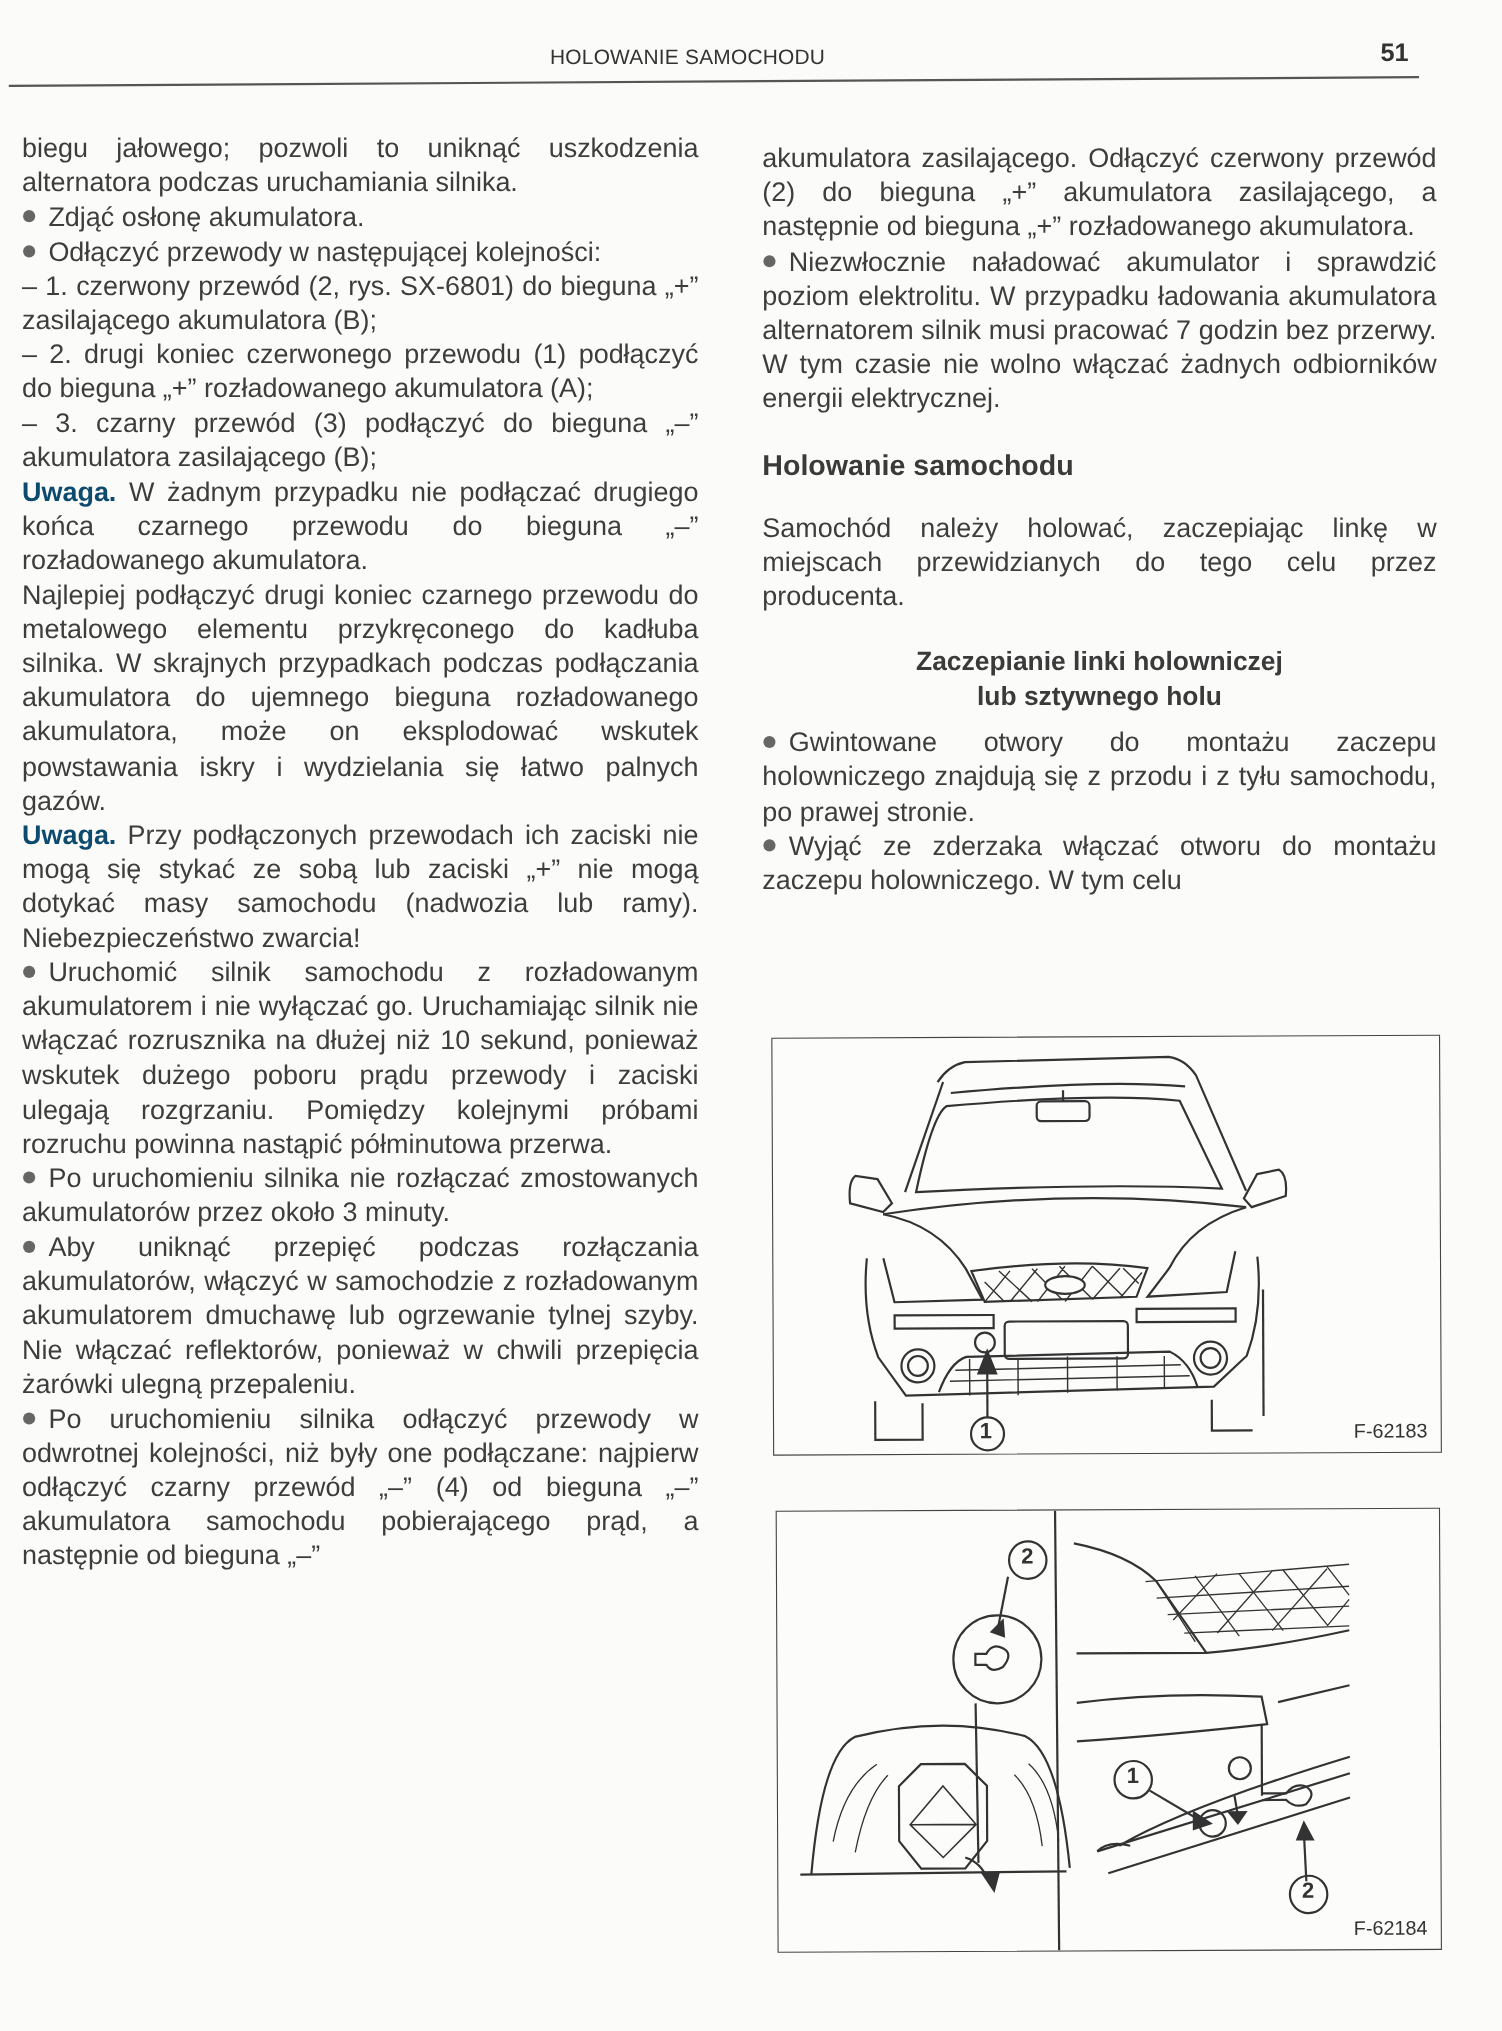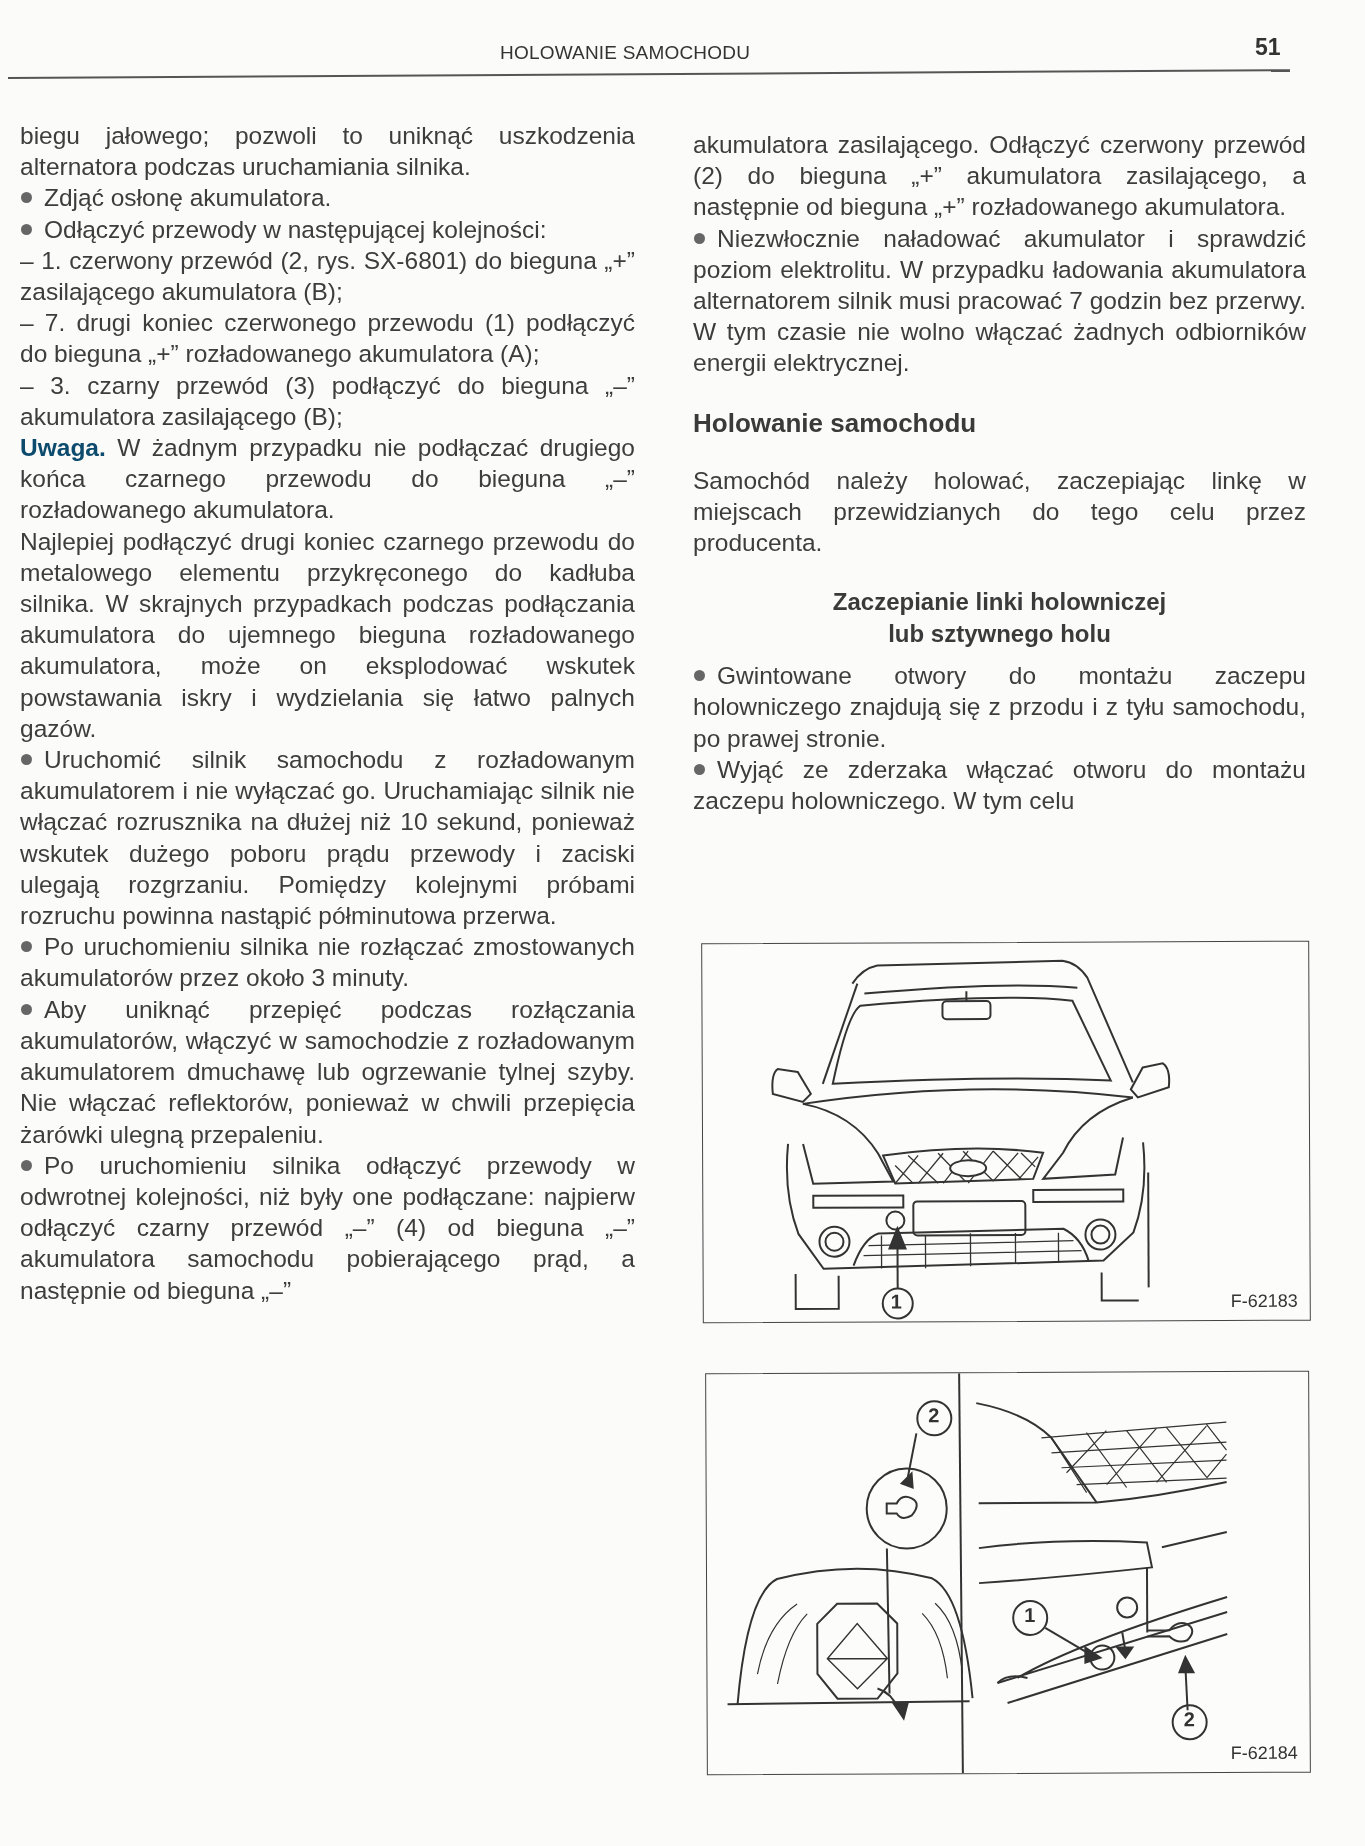--- a/index.html
+++ b/index.html
@@ -61,24 +61,25 @@
   <div class="running-title">HOLOWANIE SAMOCHODU</div>
   <div class="page-number">51</div>
   <div class="header-rule"></div>
 </div>
 
 <div class="col col-left">
   <p>biegu jałowego; pozwoli to uniknąć uszkodzenia alternatora podczas uruchamiania silnika.</p>
   <p class="bullet">Zdjąć osłonę akumulatora.</p>
   <p class="bullet">Odłączyć przewody w następującej kolejności:</p>
   <p>– 1. czerwony przewód (2, rys. SX-6801) do bieguna „+” zasilającego akumulatora (B);</p>
-  <p>– 7. drugi koniec czerwonego przewodu (1) podłączyć do bieguna „+” rozładowanego akumulatora (A);</p>
+  <p>– 2. drugi koniec czerwonego przewodu (1) podłączyć do bieguna „+” rozładowanego akumulatora (A);</p>
   <p>– 3. czarny przewód (3) podłączyć do bieguna „–” akumulatora zasilającego (B);</p>
   <p><span class="bold">Uwaga.</span><span> W żadnym przypadku nie podłączać drugiego końca czarnego przewodu do bieguna „–” rozładowanego akumulatora.</span></p>
   <p>Najlepiej podłączyć drugi koniec czarnego przewodu do metalowego elementu przykręconego do kadłuba silnika. W skrajnych przypadkach podczas podłączania akumulatora do ujemnego bieguna rozładowanego akumulatora, może on eksplodować wskutek powstawania iskry i wydzielania się łatwo palnych gazów.</p>
+  <p><span class="bold">Uwaga.</span><span> Przy podłączonych przewodach ich zaciski nie mogą się stykać ze sobą lub zaciski „+” nie mogą dotykać masy samochodu (nadwozia lub ramy). Niebezpieczeństwo zwarcia!</span></p>
   <p class="bullet">Uruchomić silnik samochodu z rozładowanym akumulatorem i nie wyłączać go. Uruchamiając silnik nie włączać rozrusznika na dłużej niż 10 sekund, ponieważ wskutek dużego poboru prądu przewody i zaciski ulegają rozgrzaniu. Pomiędzy kolejnymi próbami rozruchu powinna nastąpić półminutowa przerwa.</p>
   <p class="bullet">Po uruchomieniu silnika nie rozłączać zmostowanych akumulatorów przez około 3 minuty.</p>
   <p class="bullet">Aby uniknąć przepięć podczas rozłączania akumulatorów, włączyć w samochodzie z rozładowanym akumulatorem dmuchawę lub ogrzewanie tylnej szyby. Nie włączać reflektorów, ponieważ w chwili przepięcia żarówki ulegną przepaleniu.</p>
   <p class="bullet">Po uruchomieniu silnika odłączyć przewody w odwrotnej kolejności, niż były one podłączane: najpierw odłączyć czarny przewód „–” (4) od bieguna „–” akumulatora samochodu pobierającego prąd, a następnie od bieguna „–”</p>
 </div>
 
 <div class="col col-right">
   <p>akumulatora zasilającego. Odłączyć czerwony przewód (2) do bieguna „+” akumulatora zasilającego, a następnie od bieguna „+” rozładowanego akumulatora.</p>
   <p class="bullet">Niezwłocznie naładować akumulator i sprawdzić poziom elektrolitu. W przypadku ładowania akumulatora alternatorem silnik musi pracować 7 godzin bez przerwy. W tym czasie nie wolno włączać żadnych odbiorników energii elektrycznej.</p>
   <p class="h2">Holowanie samochodu</p>

